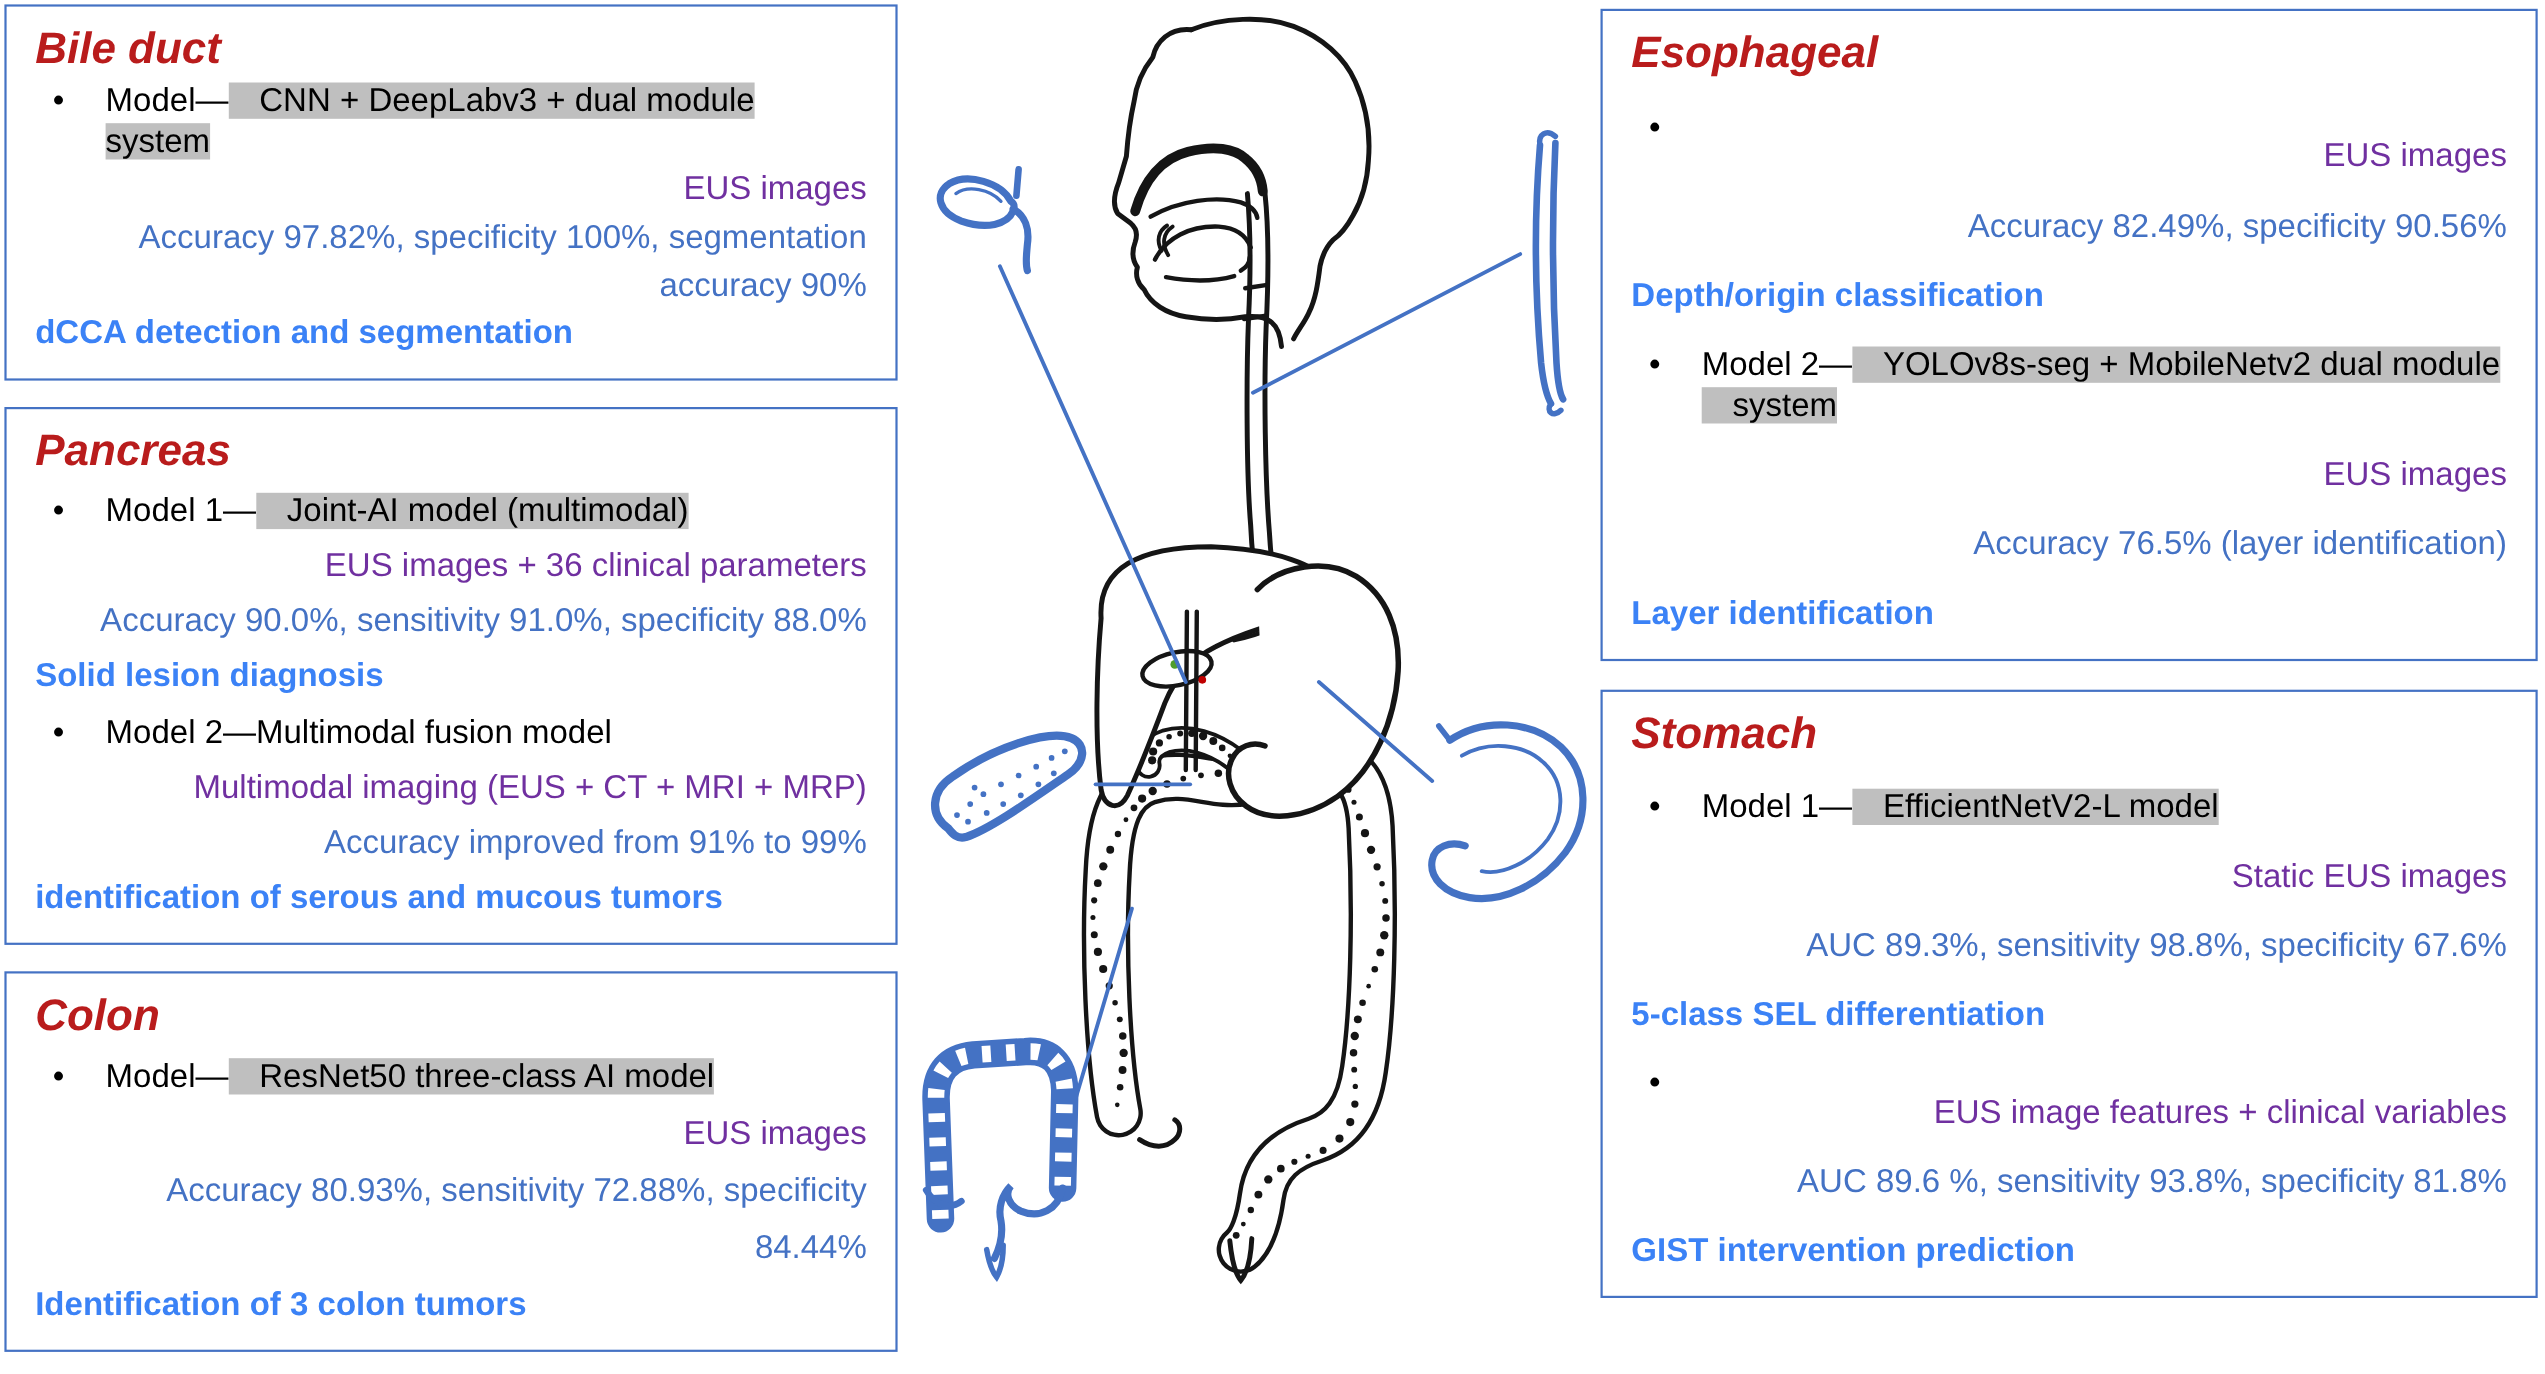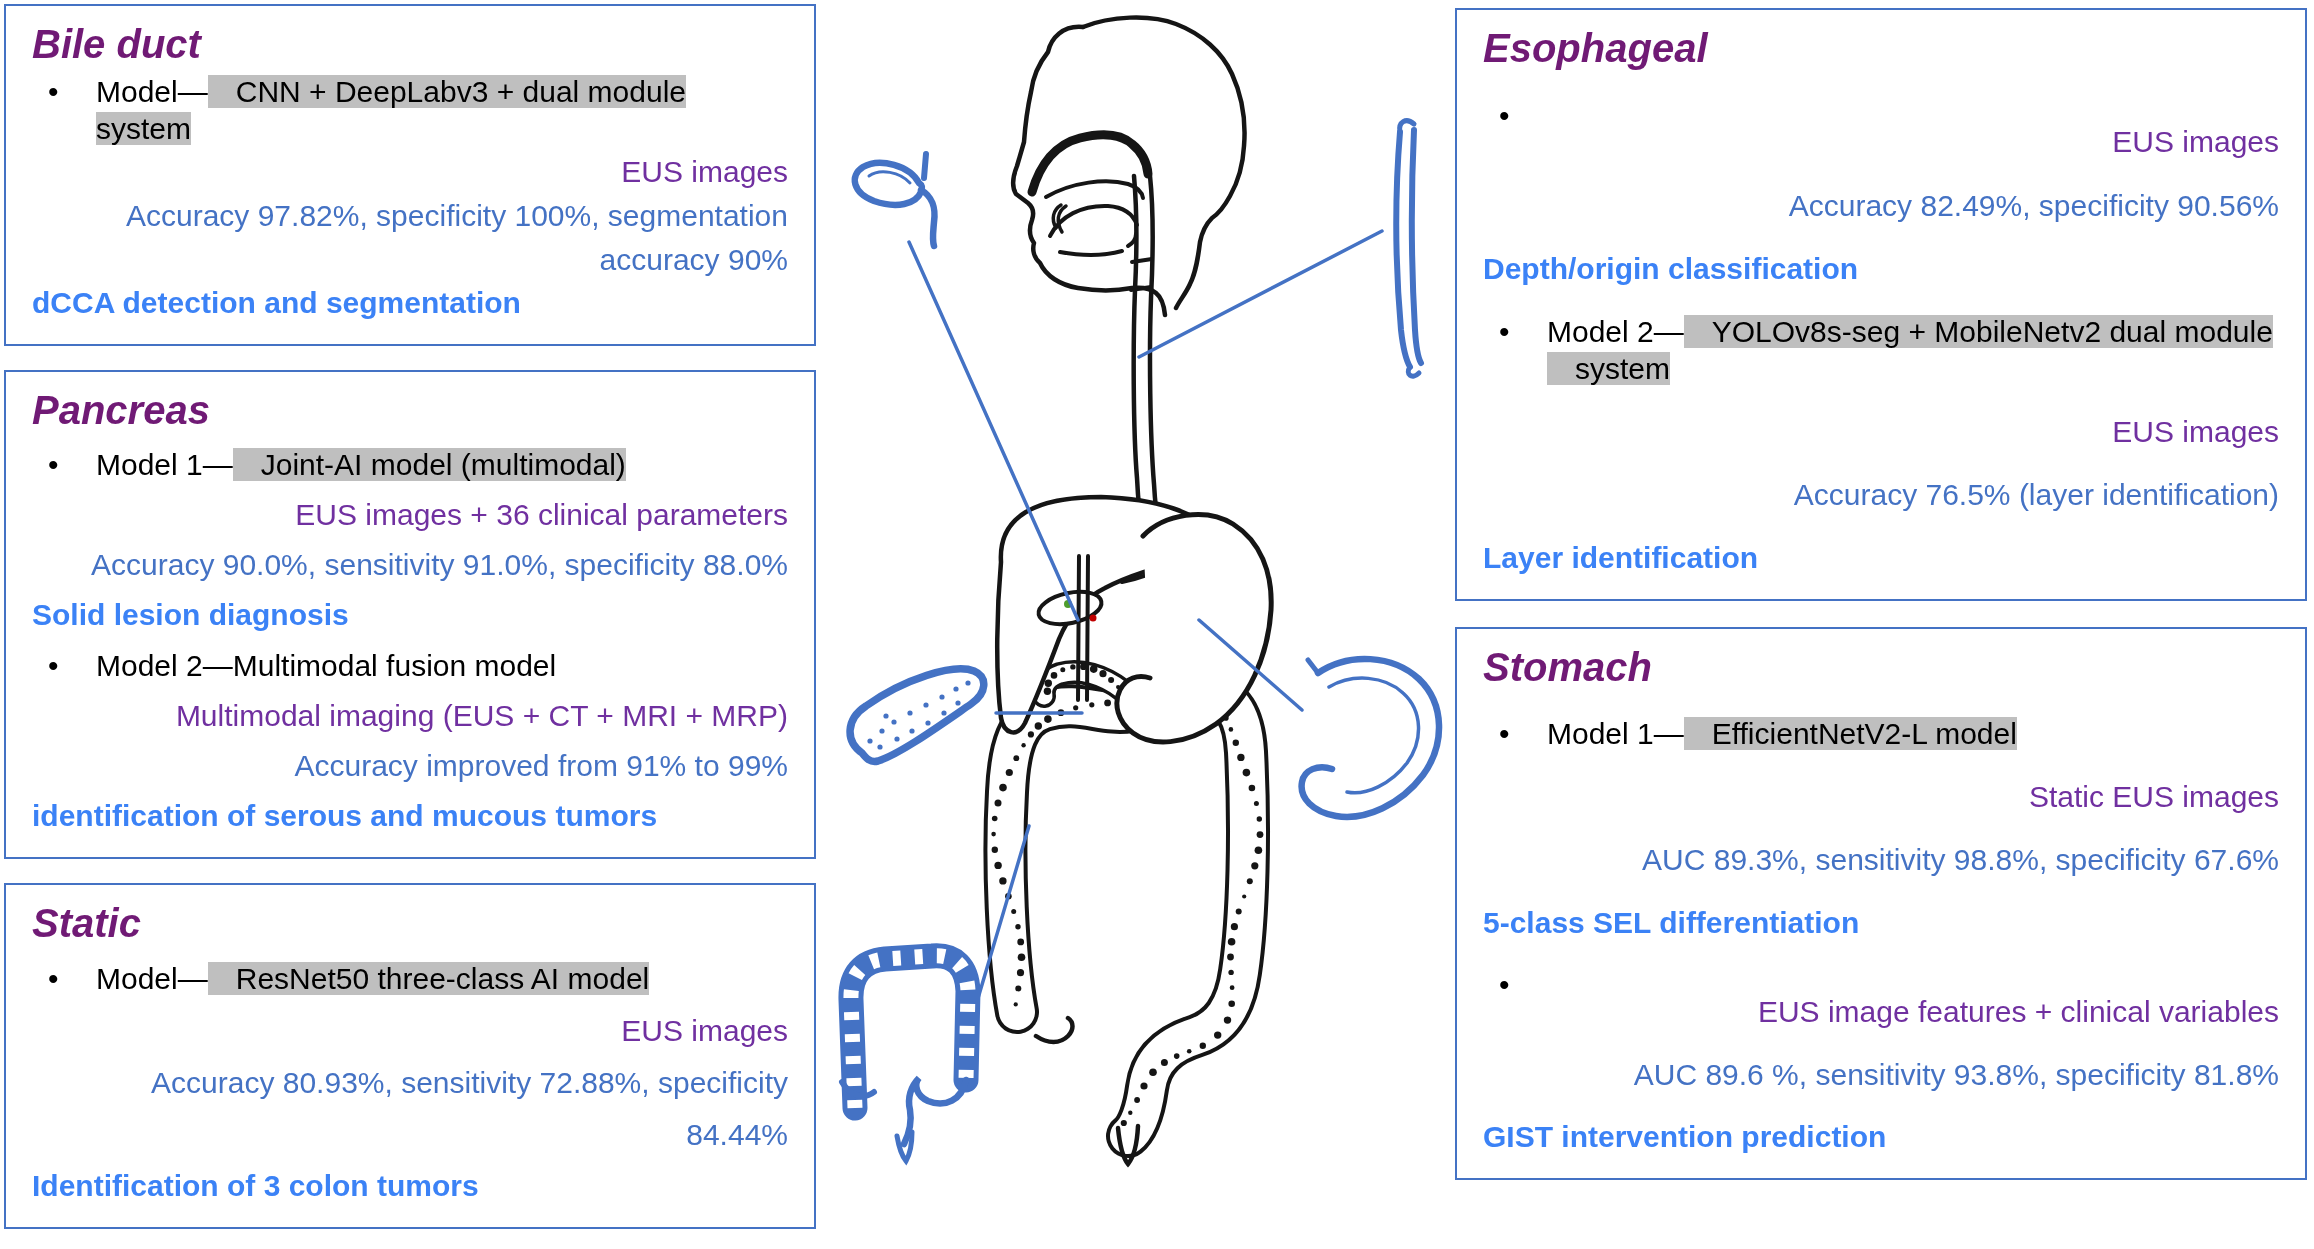--- a/index.html
+++ b/index.html
@@ -7,21 +7,21 @@
     position:relative;width:2314px;height:1249px;background:#ffffff;
     font-family:"Liberation Sans","DejaVu Sans",sans-serif;overflow:hidden;
   }
   .panel{
     position:absolute;box-sizing:border-box;background:#fff;
     border:2px solid #4472C4;
     display:flex;flex-direction:column;justify-content:space-between;
     padding:16px 26px 22px 26px;
   }
   .panel h2{
-    margin:0;font-size:40px;font-style:italic;font-weight:bold;color:#701a75;
+    margin:0;font-size:40px;font-style:italic;font-weight:bold;color:#b91c1c;
     letter-spacing:0px;
   }
   .row{font-size:30px;line-height:1.22;color:#000;}
   .row.purple{color:#7030A0;text-align:right;}
   .row.blue{color:#4472C4;text-align:right;}
   .row.orange{color:#3b82f6;text-align:left;font-weight:bold;}
   .row.model{position:relative;padding-left:64px;text-align:left;}
   .row.model .bullet{position:absolute;left:16px;top:0;}
   .mark{background:#BFBFBF;padding-left:28px;}
   #panel-bile{left:4px;top:4px;width:812px;height:342px;}
@@ -52,21 +52,21 @@
       <div class="row purple">EUS images + 36 clinical parameters</div>
       <div class="row blue">Accuracy 90.0%, sensitivity 91.0%, specificity 88.0%</div>
       <div class="row orange">Solid lesion diagnosis</div>
       <div class="row model"><span class="bullet">•</span><span><span>Model 2—Multimodal fusion model</span></span></div>
       <div class="row purple">Multimodal imaging (EUS + CT + MRI + MRP)</div>
       <div class="row blue">Accuracy improved from 91% to 99%</div>
       <div class="row orange">identification of serous and mucous tumors</div>
     </section>
 
   <section class="panel" id="panel-colon">
-    <h2>Static</h2>
+    <h2>Colon</h2>
   <div class="row model"><span class="bullet">•</span><span><span>Model—</span><span class="mark">ResNet50 three-class AI model</span></span></div>
       <div class="row purple">EUS images</div>
       <div class="row blue">Accuracy 80.93%, sensitivity 72.88%, specificity</div>
       <div class="row blue">84.44%</div>
       <div class="row orange">Identification of 3 colon tumors</div>
     </section>
 
   <section class="panel" id="panel-esophageal">
     <h2>Esophageal</h2>
   <div class="row model"><span class="bullet">•</span></div>

